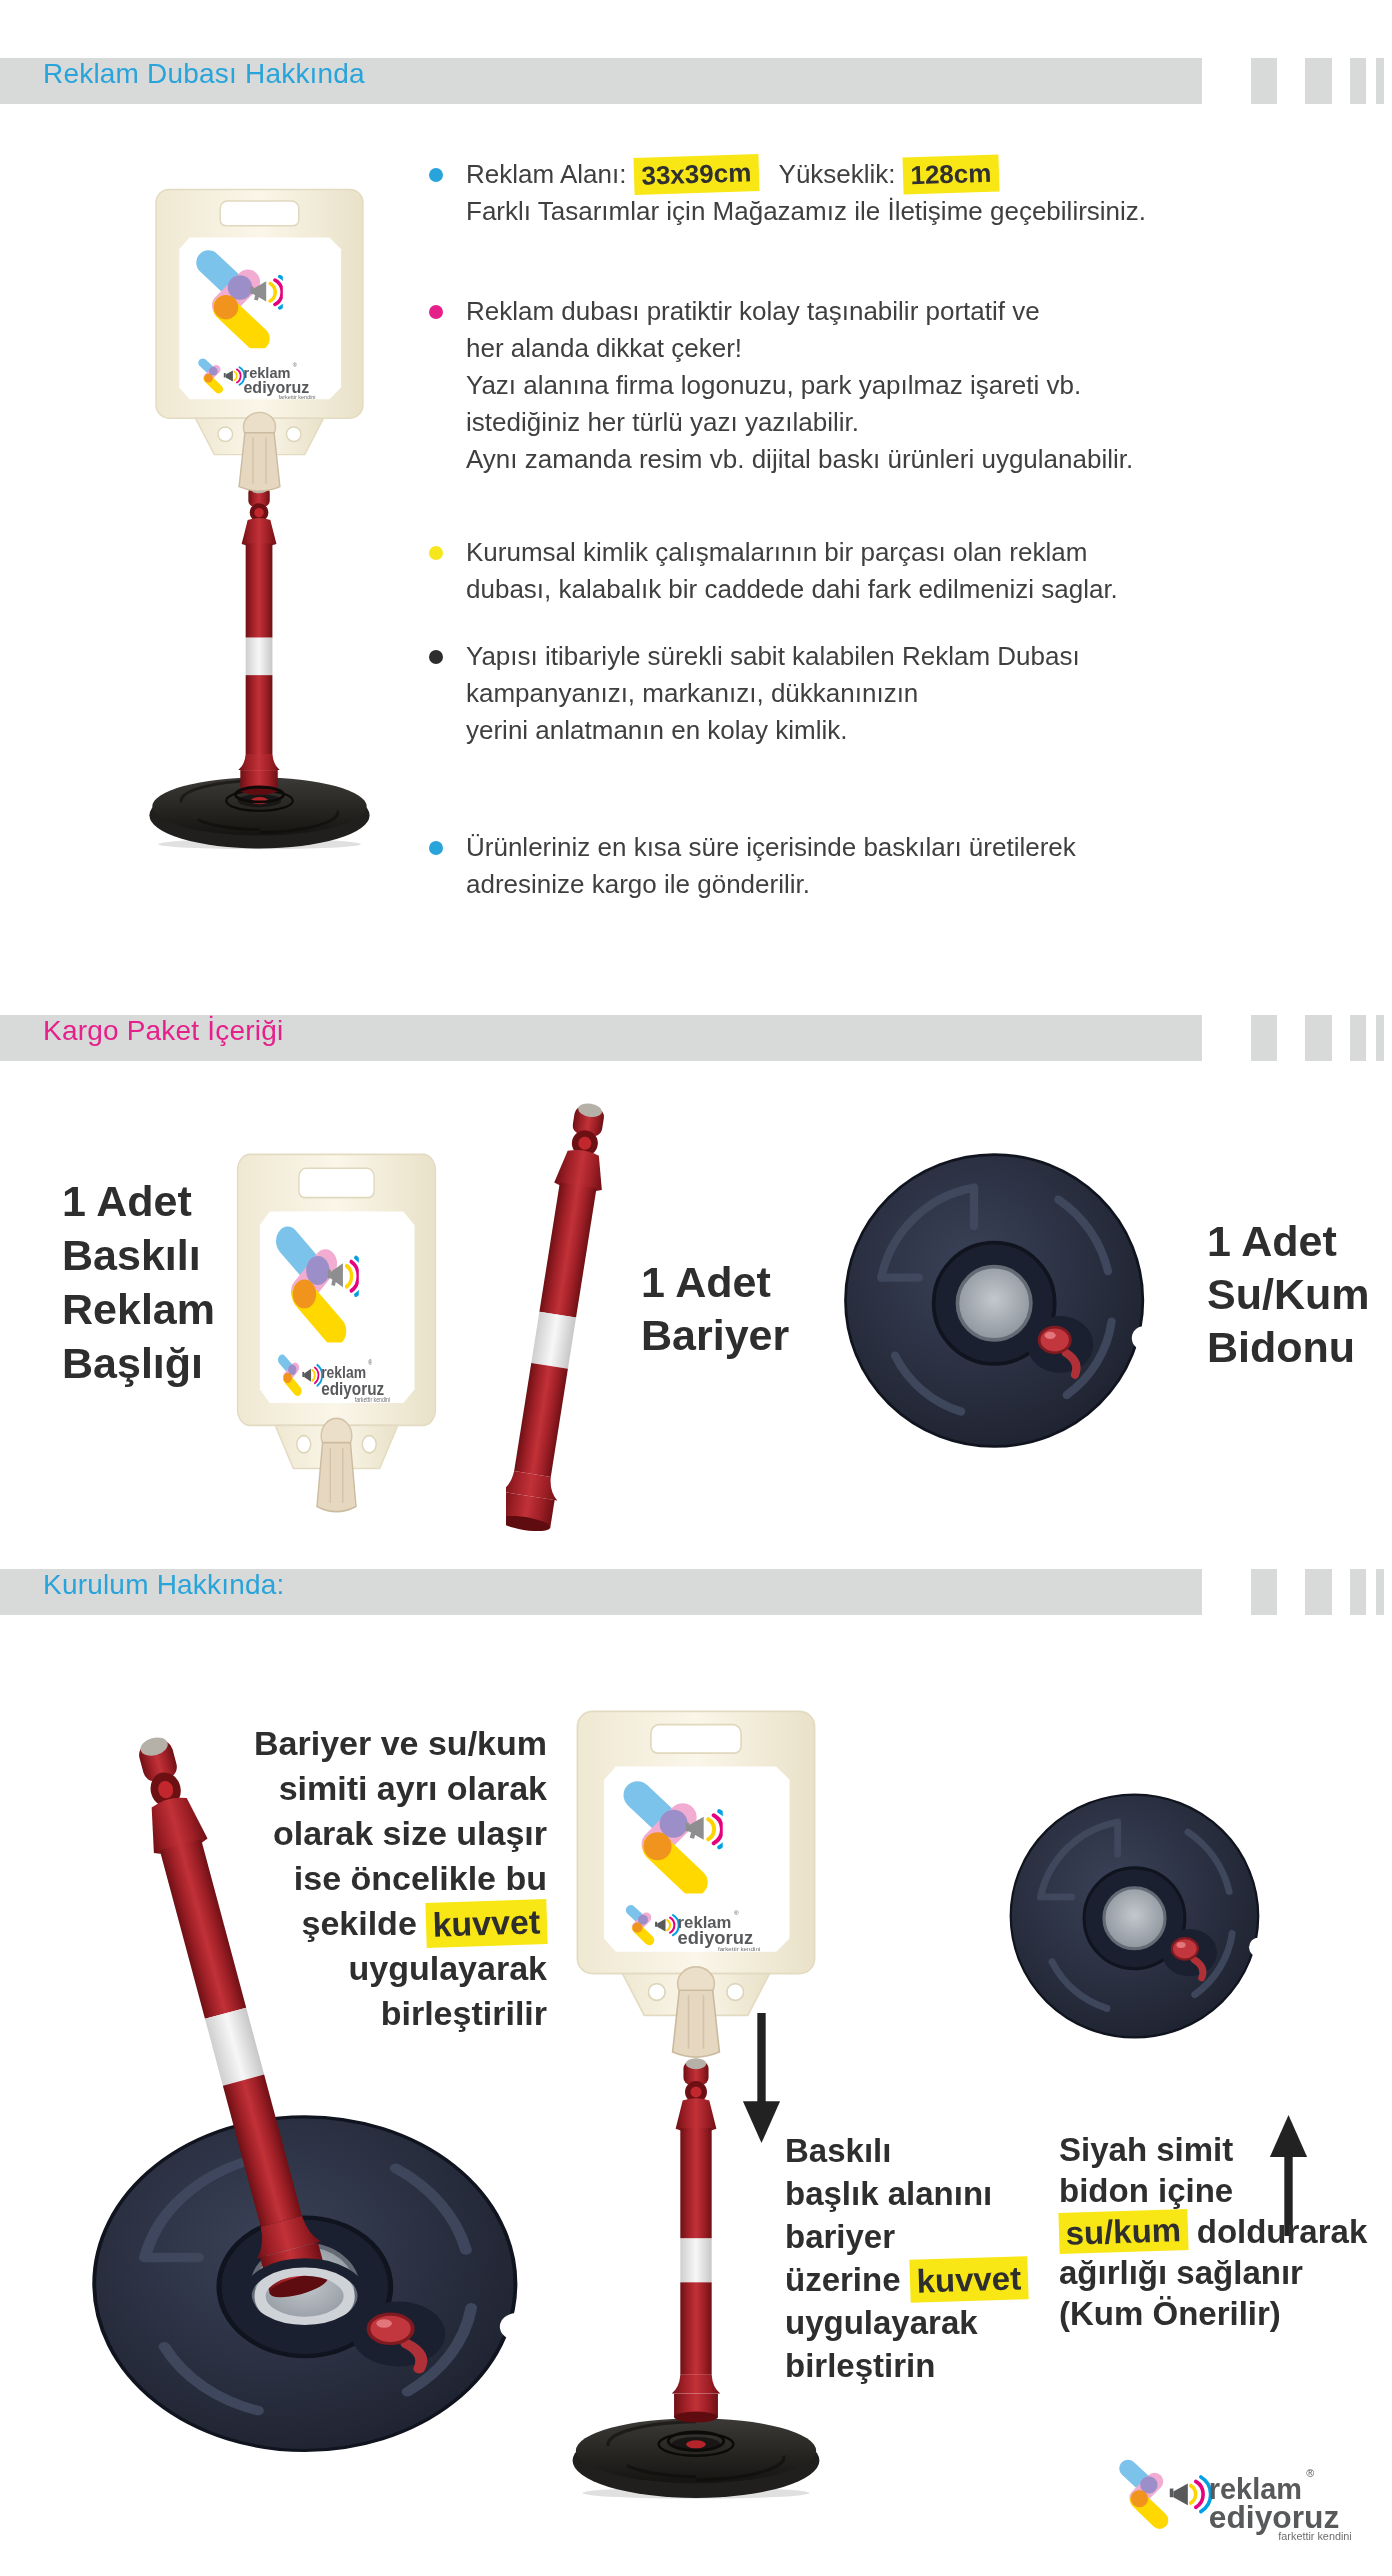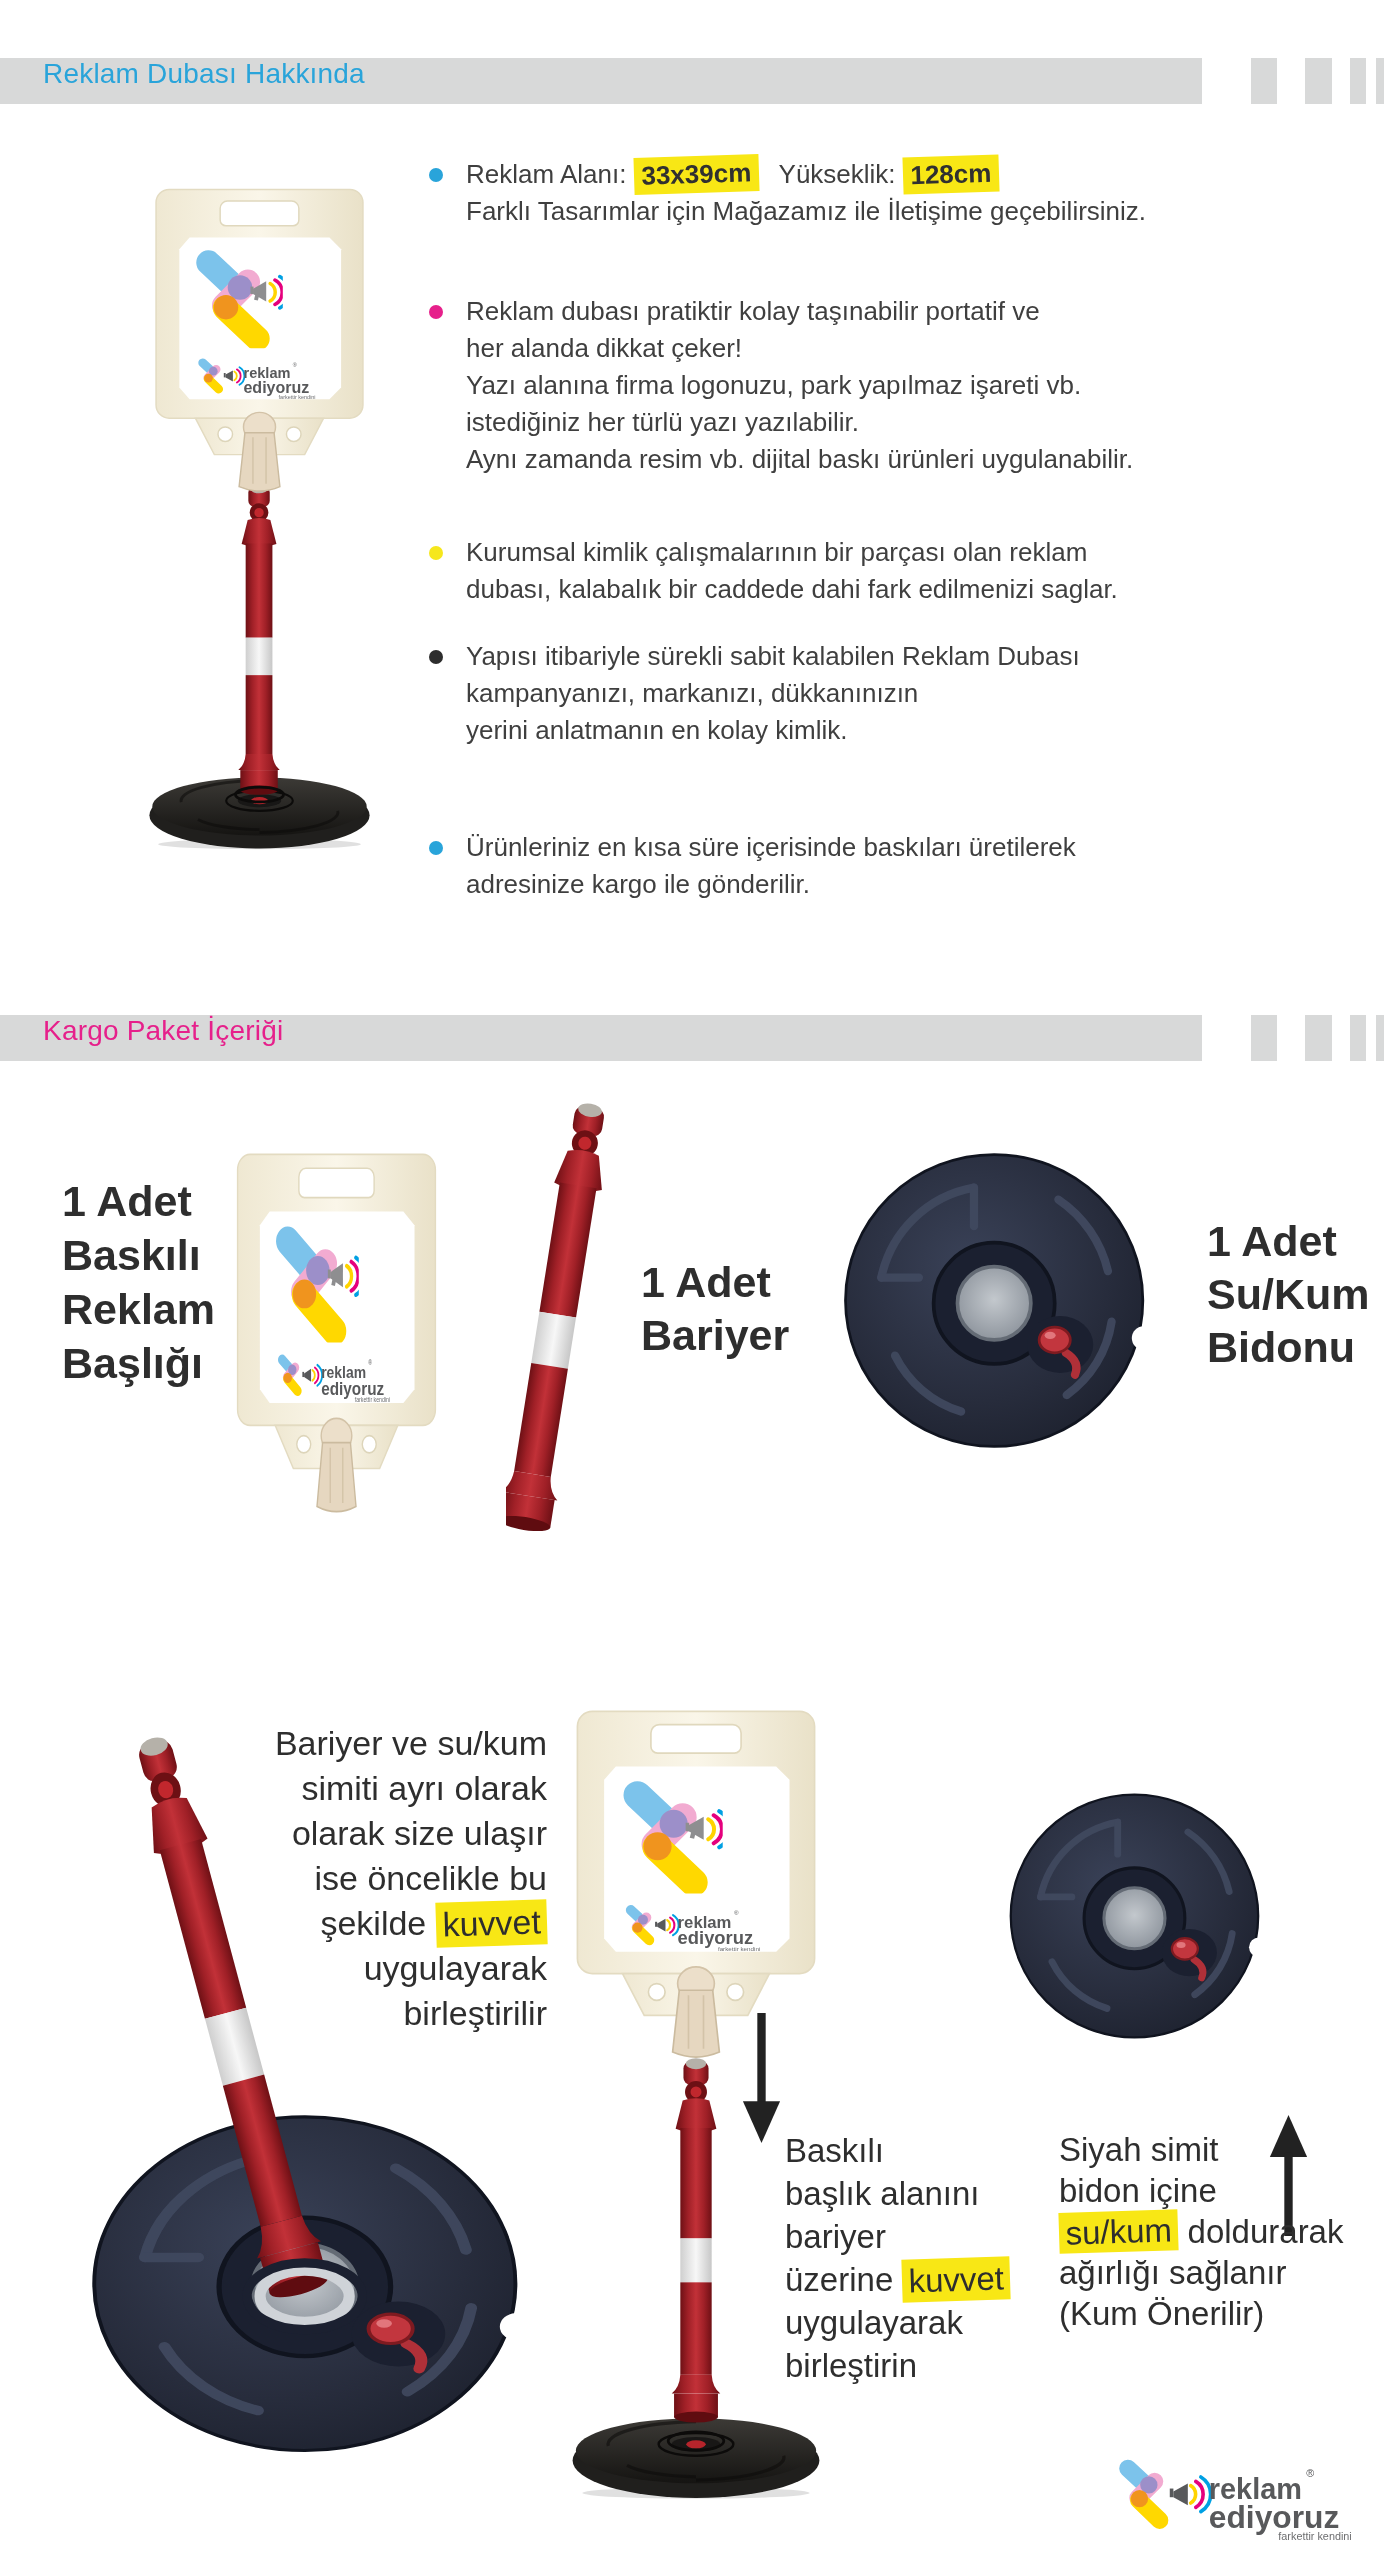--- a/index.html
+++ b/index.html
@@ -20,21 +20,21 @@
   .bullet { position:absolute; left:423px; width:938px; padding-left:43px; font-size:26px; line-height:37px; color:#3f3f3f; }
   .dot { position:absolute; left:5.6px; top:12px; width:14px; height:14px; border-radius:50%; }
   .hl { display:inline-block; background:#f8e715; padding:0 7.4px; transform:rotate(-1.8deg); }
   .hlb { font-weight:bold; color:#303030; }
   .sp2 { margin-left:13px; }
 
   
   .big-label { position:absolute; font-weight:bold; color:#2e2e2e; font-size:43px; line-height:54px; white-space:nowrap; }
 
   
-  .step { position:absolute; font-weight:normal; color:#2e2e2e; font-size:33px; line-height:43px; white-space:nowrap; }
+  .step { position:absolute; font-weight:bold; color:#2e2e2e; font-size:33px; line-height:43px; white-space:nowrap; }
   .step.right { text-align:right; }
   .step .hl { padding:0 6.5px; }
   svg text { font-family:"Liberation Sans", sans-serif; }
 </style>
 </head>
 <body>
 
 <svg width="0" height="0" style="position:absolute" aria-hidden="true">
   <defs>
     <linearGradient id="gRed" x1="0" y1="0" x2="1" y2="0">
@@ -278,20 +278,29 @@
   <svg class="abs" style="left:840px;top:1149px" width="312" height="303" viewBox="0 0 340 330">
     <use href="#sym-disc" width="340" height="330"></use>
   </svg>
 
   <div class="big-label" style="left:1207px;top:1215px;line-height:53px">
     <div>1 Adet</div>
     <div>Su/Kum</div>
     <div>Bidonu</div>
   </div>
 
+  <div class="bar" style="top:1569px">
+    <div class="bar-main">
+      <span class="bar-title c-blue">Kurulum Hakkında:</span>
+    </div>
+    <div class="bs" style="margin-left:49px;width:26px"></div>
+    <div class="bs" style="margin-left:28px;width:27px"></div>
+    <div class="bs" style="margin-left:17.6px;width:16.7px"></div>
+    <div class="bs" style="margin-left:9.3px;width:8.4px"></div>
+  </div>
 
   <svg class="abs" style="left:79px;top:1713px" width="455" height="757" viewBox="0 0 490 815">
     <g transform="translate(8,428) scale(1.40,1.13)">
         <use href="#sym-disc" width="340" height="330"></use>
       </g>
     <g transform="translate(243,640) rotate(-15) translate(-52,-640) scale(1.15,1.333)">
         <use href="#sym-pole" width="90" height="470"></use>
       </g>
     <ellipse cx="243" cy="628" rx="48" ry="28" fill="none" stroke="#cfd3d8" stroke-width="12"></ellipse>
     <ellipse cx="243" cy="628" rx="62" ry="36" fill="none" stroke="#1b2030" stroke-width="10"></ellipse>

